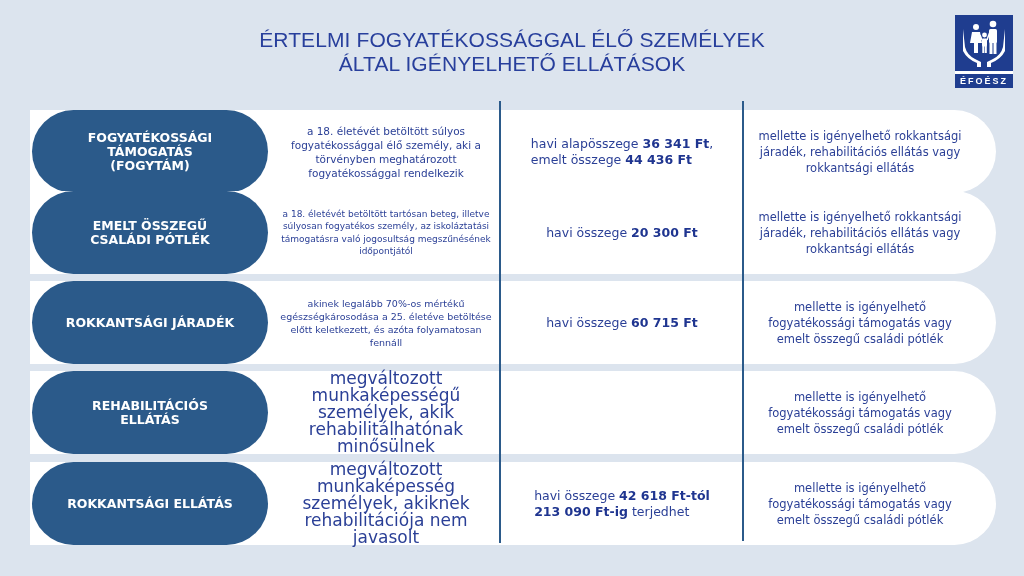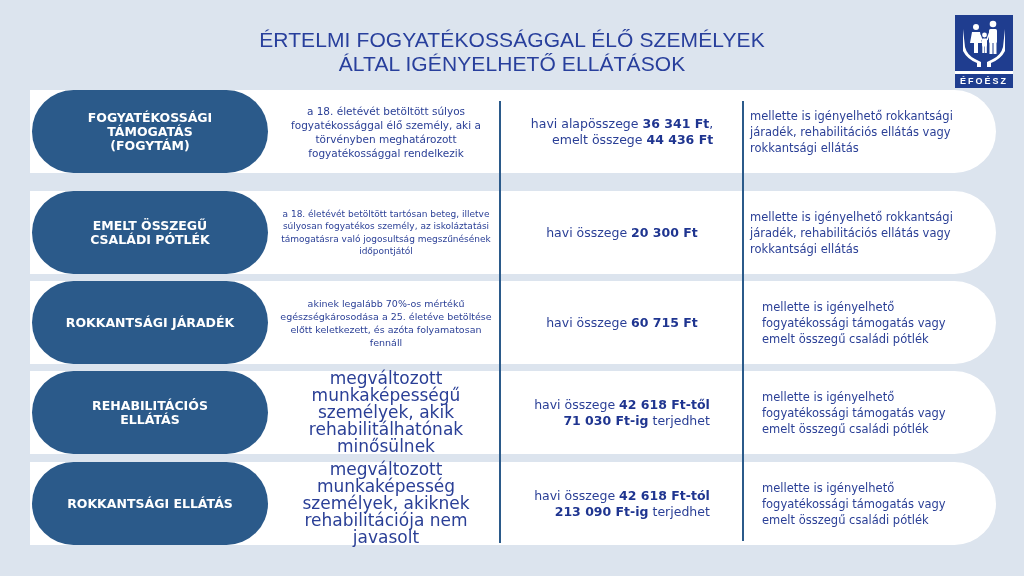--- a/index.html
+++ b/index.html
@@ -50,28 +50,28 @@
       position: absolute; left: 250px; top: 0; width: 212px; height: 83px;
       display: flex; align-items: center; justify-content: center;
       text-align: center; color: #2a3f96;
       font-size: 10.5px; line-height: 14px;
     }
     .desc.small { font-size: 9px; line-height: 12.5px; }
     .desc.large { font-size: 17px; line-height: 17px; }
     .amount {
       position: absolute; left: 474px; top: 0; width: 236px; height: 83px;
       display: flex; align-items: center; justify-content: center;
-      text-align: right; color: #2a3f96;
+      text-align: left; color: #2a3f96;
       font-size: 12.5px; line-height: 16px;
     }
     .amount b { font-weight: 700; color: #1f3590; }
     .note {
       position: absolute; left: 714px; top: 0; width: 232px; height: 83px;
       display: flex; align-items: center; justify-content: center;
-      text-align: left; color: #2a3f96;
+      text-align: center; color: #2a3f96;
       font-size: 11.5px; line-height: 16px; padding: 0 6px;
     }
 
     .vline {
       position: absolute; width: 2px; background: #2b5a8a;
     }
   </style>
 </head>
 <body>
 
@@ -102,21 +102,21 @@
         <rect x="29.8" y="31" width="2" height="7" fill="#fff"></rect>
         <line x1="25" y1="20" x2="27" y2="25" stroke="#fff" stroke-width="1.5"></line>
         <line x1="32" y1="25" x2="34.5" y2="18" stroke="#fff" stroke-width="1.5"></line>
       </svg>
     </div>
     <div class="logo-text">ÉFOÉSZ</div>
   </div>
 
   <div class="rows">
 
-    <div class="row" style="top:90px;">
+    <div class="row" style="top:110px;">
       <div class="pill">
         <div>
           <div>FOGYATÉKOSSÁGI</div>
           <div>TÁMOGATÁS</div>
           <div>(FOGYTÁM)</div>
         </div>
       </div>
       <div class="desc" style="padding:14px 4px;">a 18. életévét betöltött súlyos fogyatékossággal élő személy, aki a törvényben meghatározott fogyatékossággal rendelkezik</div>
       <div class="amount">
         <div>
@@ -153,26 +153,20 @@
     </div>
 
     <div class="row" style="top:371px;">
       <div class="pill">
         <div>
           <div>REHABILITÁCIÓS</div>
           <div>ELLÁTÁS</div>
         </div>
       </div>
       <div class="desc large" style="padding:0 18px;">megváltozott munkaképességű személyek, akik rehabilitálhatónak minősülnek</div>
-      <div class="amount">
-        <div>
-          <div><span>havi összege </span><b>42 618 Ft-től</b></div>
-          <div><b>71 030 Ft-ig</b><span> terjedhet</span></div>
-        </div>
-      </div>
       <div class="note" style="padding:0 18px;">mellette is igényelhető fogyatékossági támogatás vagy emelt összegű családi pótlék</div>
     </div>
 
     <div class="row" style="top:462px;">
       <div class="pill">
         <div>ROKKANTSÁGI ELLÁTÁS</div>
       </div>
       <div class="desc large" style="padding:0 14px;">megváltozott munkaképesség személyek, akiknek rehabilitációja nem javasolt</div>
       <div class="amount">
         <div>

